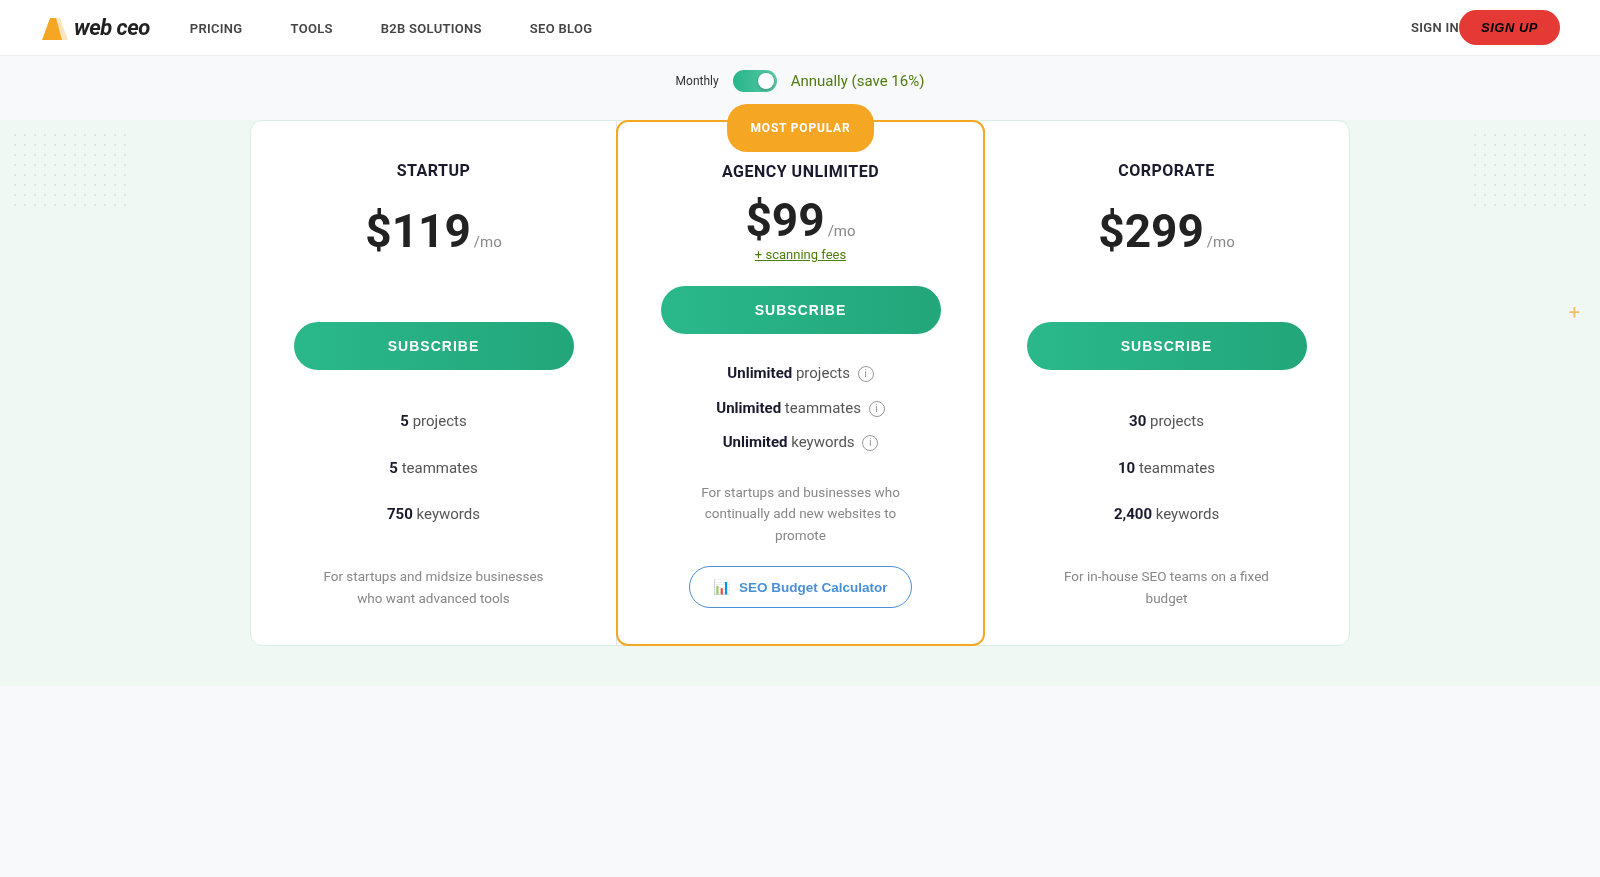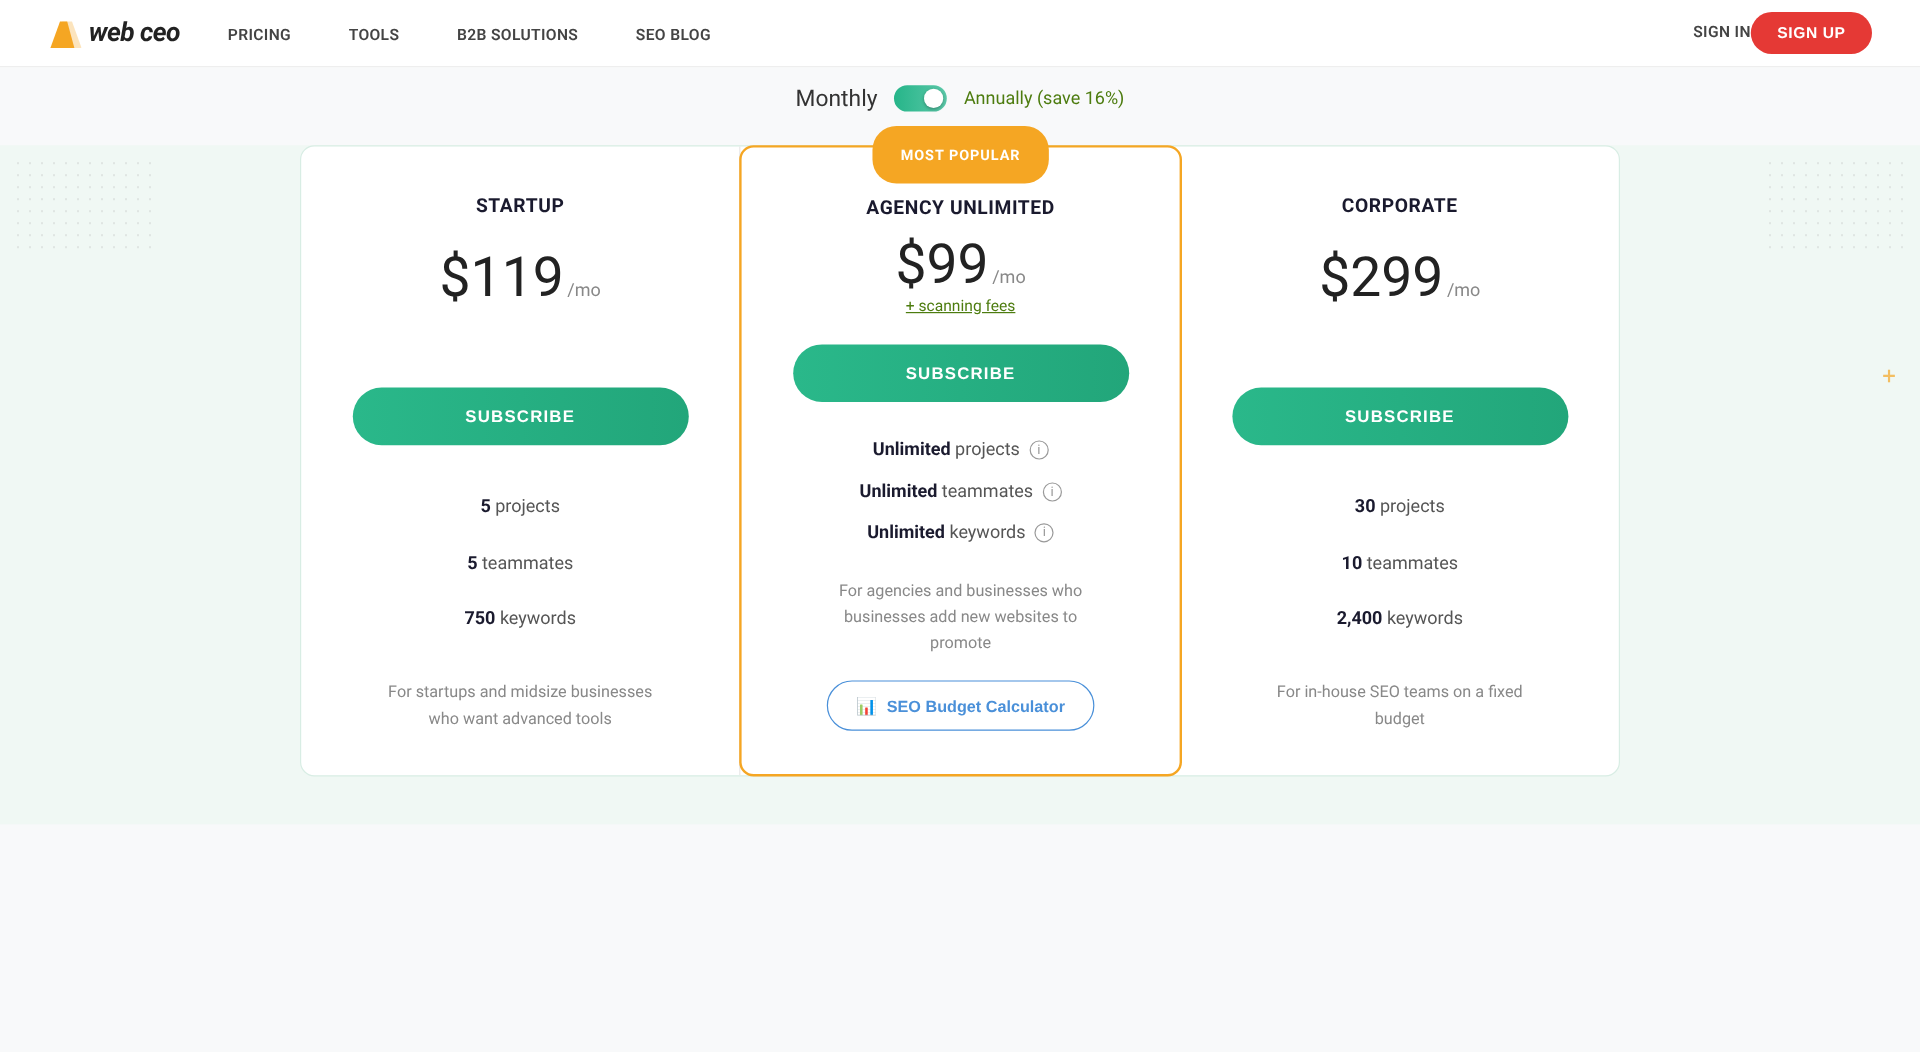--- a/index.html
+++ b/index.html
@@ -60,42 +60,43 @@
     .sign-in-link {
       text-decoration: none;
       color: #444;
       font-size: 13px;
       font-weight: 600;
       text-transform: uppercase;
       letter-spacing: 0.3px;
     }
     .sign-up-btn {
       background: #e53935;
-      color: #ffffff;
+      color: #000000;
       border: none;
       border-radius: 24px;
       padding: 10px 22px;
       font-size: 13px;
       font-weight: 700;
       text-transform: uppercase;
       letter-spacing: 0.5px;
       cursor: pointer;
+      font-style: italic;
     }
 
     
     .billing-toggle-row {
       display: flex;
       align-items: center;
       justify-content: center;
       gap: 14px;
       padding: 14px 0 28px;
       background: #f8f9fa;
     }
     .billing-label {
-      font-size: 19px;
+      font-size: 12px;
       color: #333;
     }
     .toggle-wrapper {
       position: relative;
       width: 44px;
       height: 22px;
     }
     .toggle-track {
       width: 44px;
       height: 22px;
@@ -200,21 +201,21 @@
 
     
     .price-row {
       display: flex;
       align-items: baseline;
       justify-content: center;
       margin-bottom: 4px;
     }
     .price-dollar {
       font-size: 46px;
-      font-weight: 400;
+      font-weight: 700;
       color: #222;
       line-height: 1;
     }
     .price-per {
       font-size: 15px;
       color: #888;
       margin-left: 3px;
       font-weight: 400;
     }
     .scanning-fees {
@@ -410,21 +411,21 @@
       <div class="feature-row">
         <span class="feature-bold">Unlimited</span>
         <span> teammates</span>
         <span class="info-icon">i</span>
       </div>
       <div class="feature-row">
         <span class="feature-bold">Unlimited</span>
         <span> keywords</span>
         <span class="info-icon">i</span>
       </div>
-      <p class="plan-description">For agencies and businesses who businesses add new websites to promote</p>
+      <p class="plan-description">For startups and businesses who continually add new websites to promote</p>
       <button class="budget-calc-btn">
         <span class="calc-icon">📊</span>
         <span>SEO Budget Calculator</span>
       </button>
     </div>
 
     <div class="plan-card">
       <div class="plan-name">CORPORATE</div>
       <div class="price-row">
         <span class="price-dollar">$299</span>

